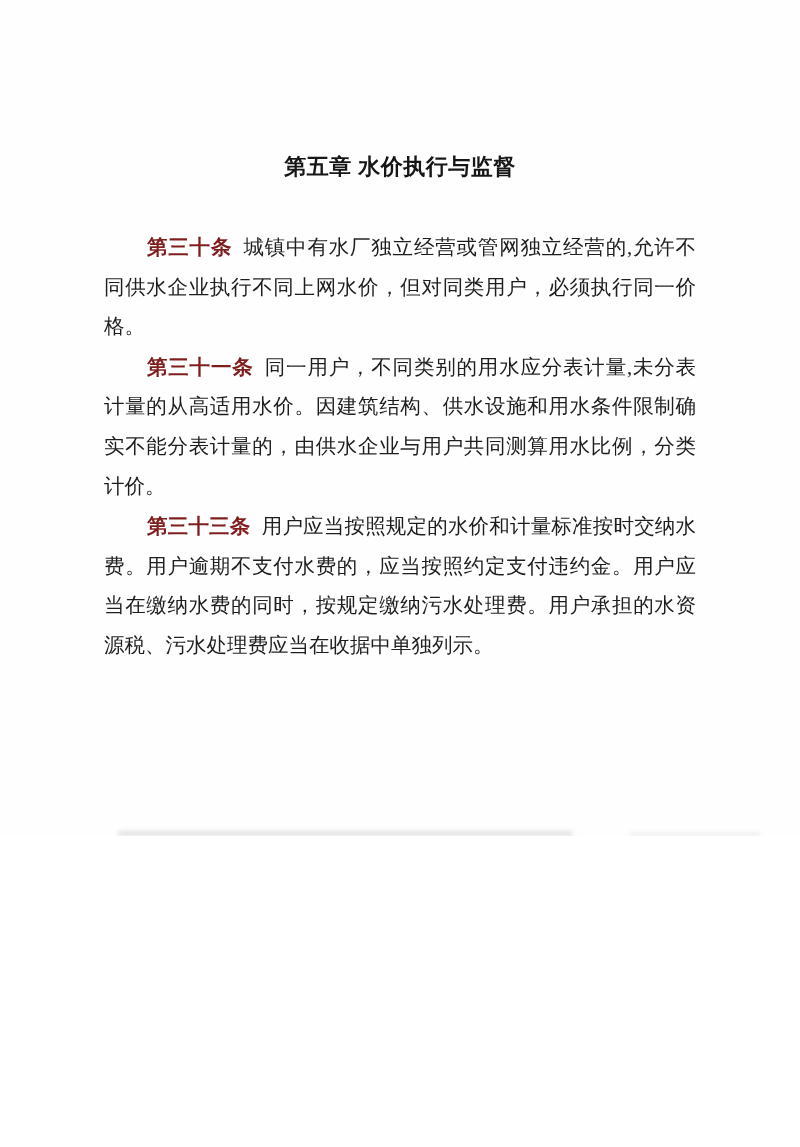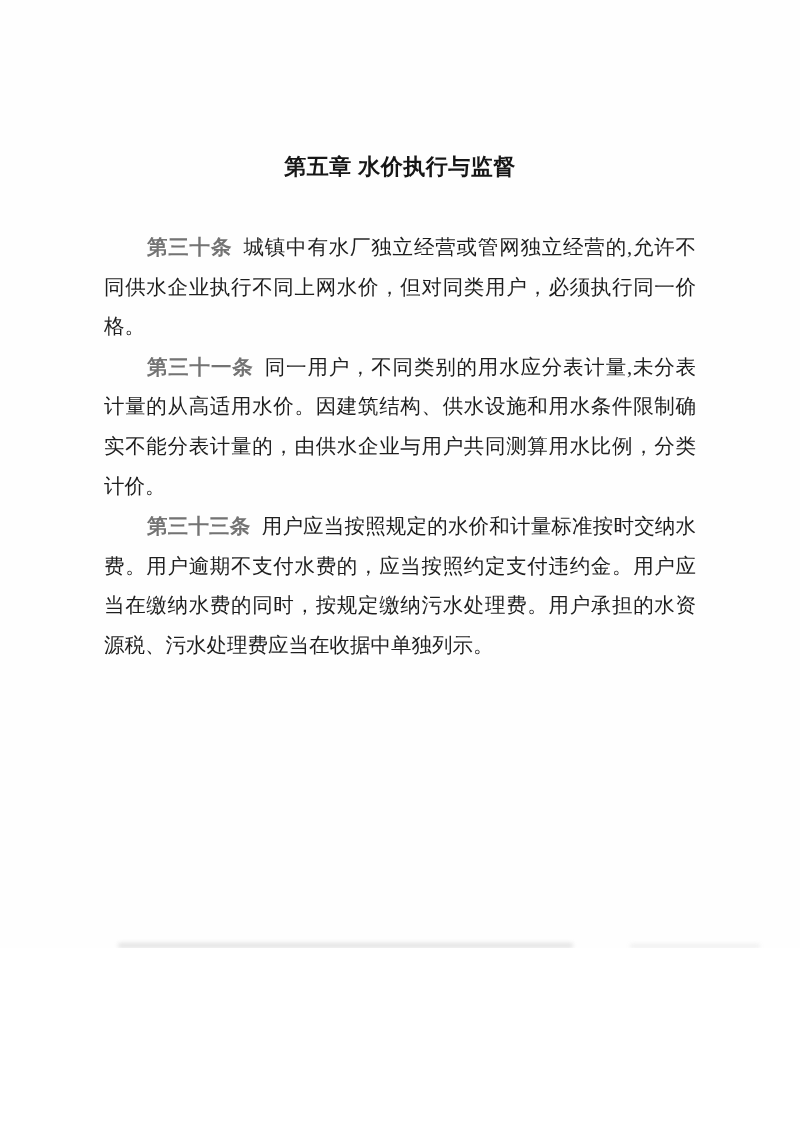--- a/index.html
+++ b/index.html
@@ -3,21 +3,21 @@
 <meta charset="utf-8">
 <style>
   html, body {
     margin: 0;
     padding: 0;
     background: #ffffff;
   }
   .page {
     position: relative;
     width: 800px;
-    height: 948px;
+    height: 836px;
     background: #fefefe;
     overflow: hidden;
     font-family: "Liberation Serif", "DejaVu Serif", serif;
     color: #1e1e1e;
   }
   .chapter-title {
     position: absolute;
     top: 152px;
     left: 0;
     width: 800px;
@@ -40,21 +40,21 @@
     text-justify: inter-ideograph;
   }
   .para {
     margin: 0;
     padding: 0;
     text-indent: 43px;
   }
   .article-label {
     font-family: "Liberation Sans", "DejaVu Sans", sans-serif;
     font-weight: 700;
-    color: #737373;
+    color: #7f1d1d;
     margin-right: 0.55em;
   }
   .article-label:empty {
     display: none;
     margin: 0;
   }
   .page-number {
     position: absolute;
     top: 1076px;
     right: 117px;

